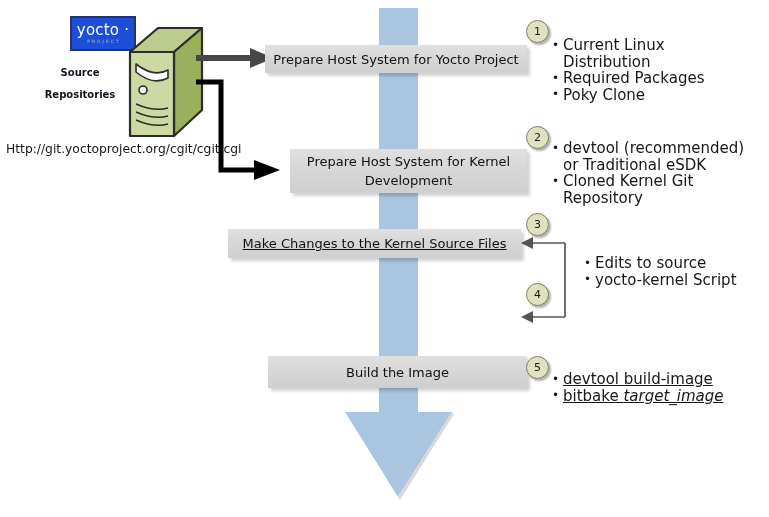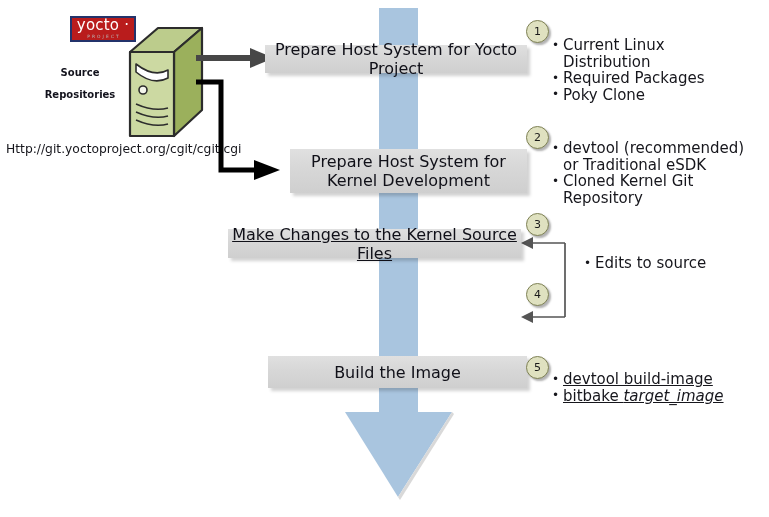--- a/index.html
+++ b/index.html
@@ -11,22 +11,22 @@
     overflow:hidden;
     color:#1a1a1a;
   }
   #stage{position:absolute;left:0;top:0;width:769px;height:517px;}
 
   
   #flow-arrow{position:absolute;left:340px;top:8px;width:118px;height:495px;}
 
   
   #yocto-logo{
-    position:absolute;left:70px;top:16px;width:66px;height:26px;
-    background:#b91c1c;
+    position:absolute;left:70px;top:16px;width:66px;height:35px;
+    background:#1d4ed8;
     border:2px solid #23336b;
     box-sizing:border-box;
     display:flex;flex-direction:column;align-items:center;justify-content:center;
   }
   #yocto-logo .logo-main{
     color:#ffffff;font-size:15px;line-height:15px;font-weight:400;
     letter-spacing:0.2px;font-family:"DejaVu Sans","Liberation Sans",sans-serif;
   }
   #yocto-logo .logo-sub{
     color:#b9b9b9;font-size:4.4px;line-height:6px;letter-spacing:2.1px;
@@ -48,21 +48,21 @@
   #connector-elbow{position:absolute;left:196px;top:72px;width:90px;height:110px;}
   #bracket-34{position:absolute;left:520px;top:235px;width:60px;height:90px;}
 
   
   .pbox{
     position:absolute;
     background:linear-gradient(to bottom,#e0e0e0 0%,#d7d7d7 45%,#cfcfcf 100%);
     box-shadow:3px 3px 3px rgba(0,0,0,0.18);
     display:flex;align-items:center;justify-content:center;
     text-align:center;
-    font-size:16px;
+    font-size:13px;
     color:#101018;
     line-height:19px;
     box-sizing:border-box;
   }
   #box-1{left:265px;top:45px;width:262px;height:28px;}
   #box-2{left:290px;top:149px;width:237px;height:44px;}
   #box-3{left:228px;top:229px;width:293px;height:29px;text-decoration:underline;}
   #box-4{left:266px;top:300px;width:261px;height:29px;}
   #box-5{left:268px;top:356px;width:259px;height:32px;}
 
@@ -192,20 +192,21 @@
     <li>Poky Clone</li>
   </ul>
 
   <ul class="bullets" id="bullets-2">
     <li>devtool (recommended) or Traditional eSDK</li>
     <li>Cloned Kernel Git Repository</li>
   </ul>
 
   <ul class="bullets" id="bullets-3">
     <li>Edits to source</li>
+    <li>yocto-kernel Script</li>
   </ul>
 
   <ul class="bullets" id="bullets-5">
     <li>devtool build-image</li>
     <li><span>bitbake </span><span class="ital">target_image</span></li>
   </ul>
 
 </div>
 
 </body></html>

